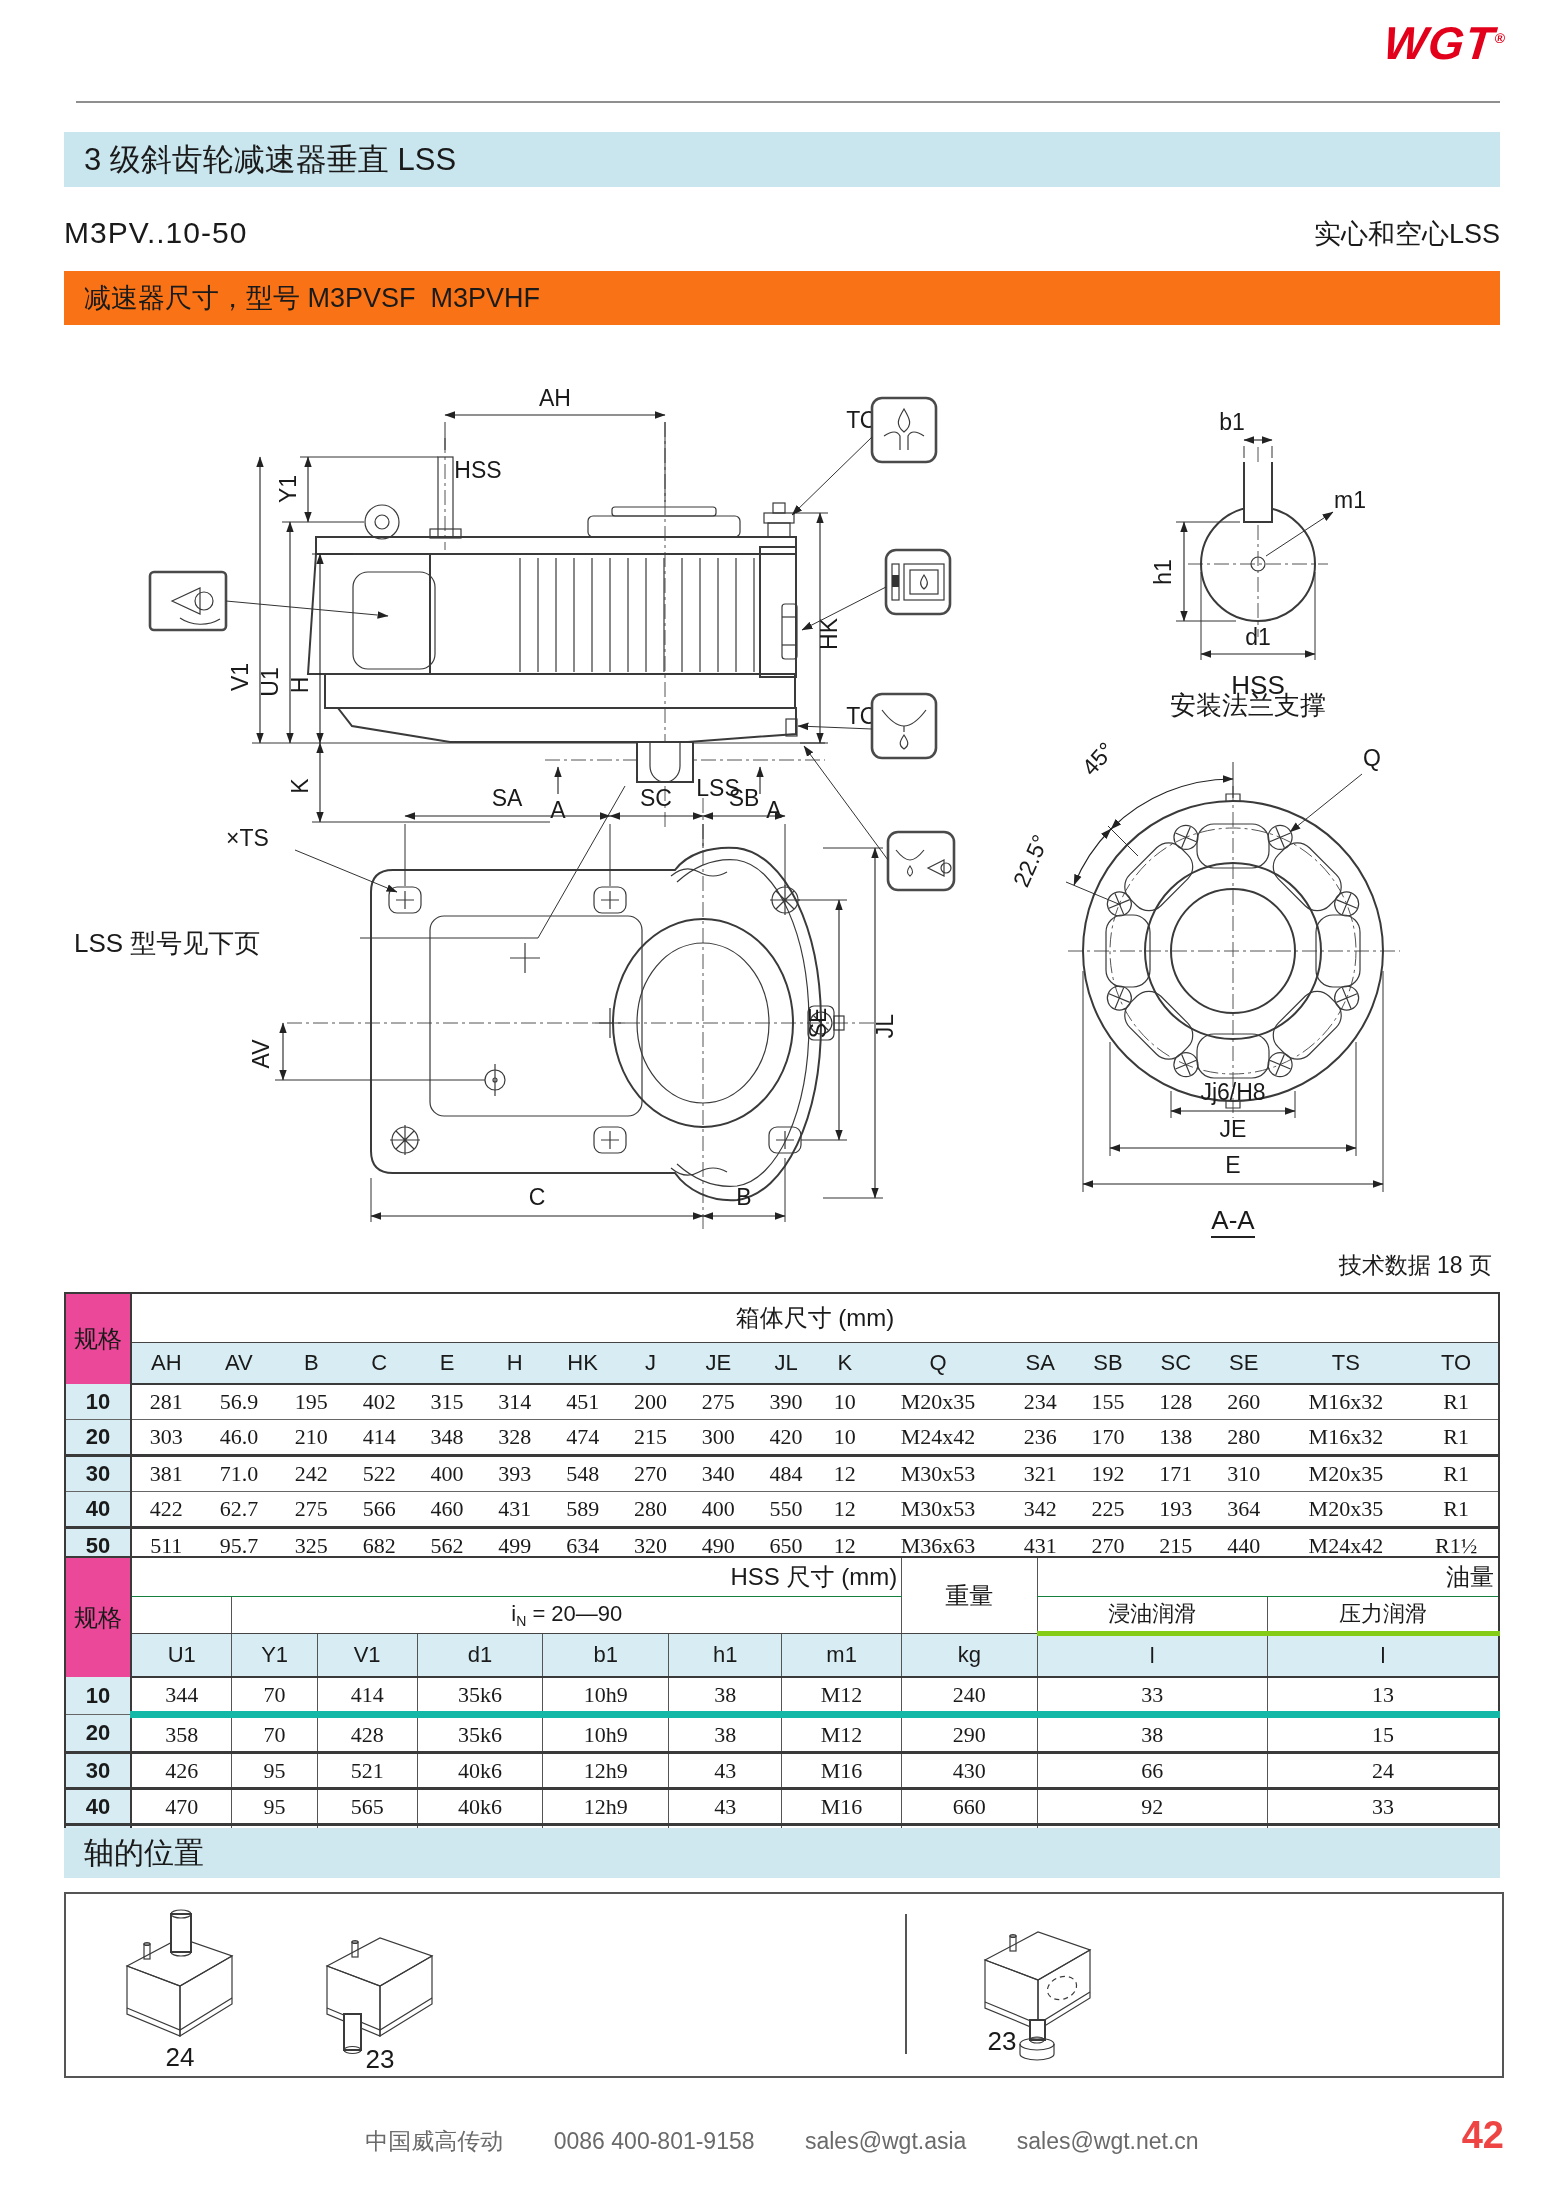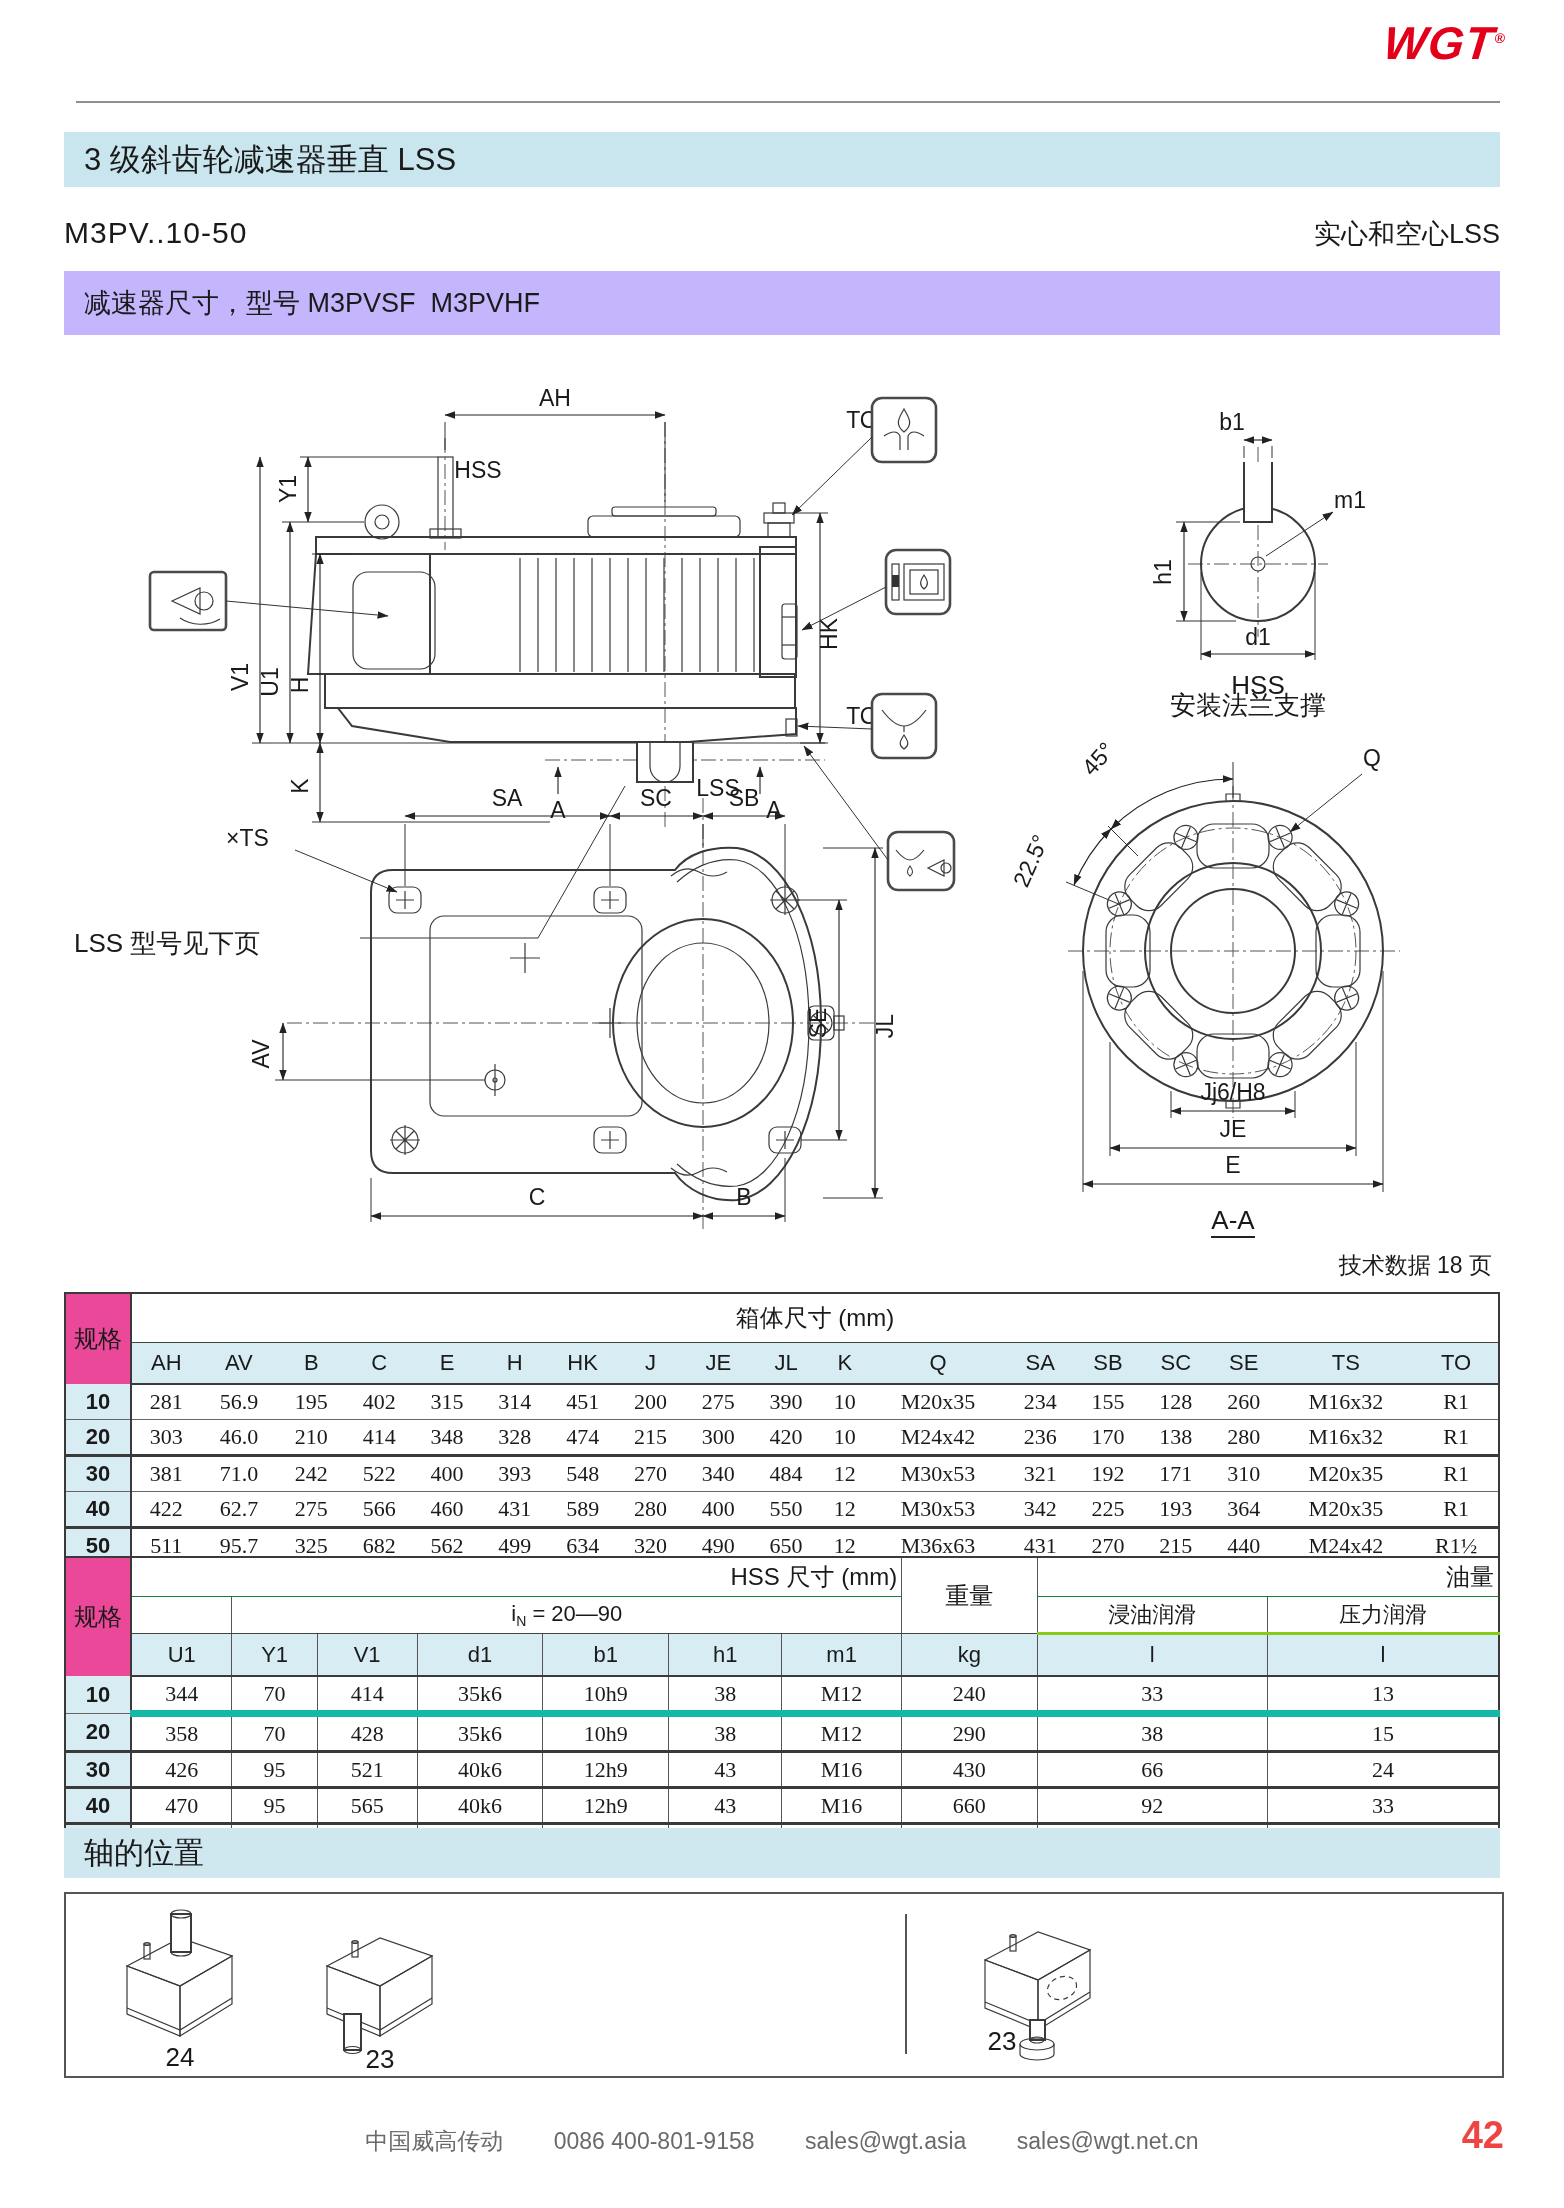--- a/index.html
+++ b/index.html
@@ -4,21 +4,21 @@
 <style>
   html,body{margin:0;padding:0;background:#fff;}
   body{width:1564px;height:2208px;position:relative;font-family:"Liberation Sans","DejaVu Sans",sans-serif;color:#1a1a1a;}
   .abs{position:absolute;}
   
   .logo{top:16px;right:58px;font-size:46px;font-weight:bold;font-style:italic;color:#e2001a;letter-spacing:1px;transform:skewX(-6deg);}
   .logo sup{font-size:14px;font-style:normal;}
   .rule{top:101px;left:76px;width:1424px;height:2px;background:#8f8f8f;}
   .banner{left:64px;width:1436px;background:#c9e5ee;display:flex;align-items:center;padding-left:20px;box-sizing:border-box;}
   .banner1{top:132px;height:55px;font-size:31px;}
-  .banner2{top:271px;height:64px;font-size:27px;background:#c4b5fd;white-space:pre;padding-left:20px;}
+  .banner2{top:271px;height:54px;font-size:27px;background:#f97316;white-space:pre;padding-left:20px;}
   .banner3{top:1828px;height:50px;font-size:30px;background:#cfe8f0;}
   .modelrow{top:216px;left:64px;width:1436px;display:flex;justify-content:space-between;align-items:baseline;}
   .model-range{font-size:30px;letter-spacing:1px;}
   .model-note{font-size:27px;}
   .technote{top:1250px;right:72px;font-size:23px;text-align:right;}
   
   table{border-collapse:collapse;table-layout:auto;width:1436px;background:#fff;}
   .tbl{left:64px;}
   .t1{top:1292px;}
   .t2{top:1556px;}
@@ -30,21 +30,21 @@
   .t1 .colrow th{font-size:22px;background:#d7edf3;border-bottom:2px solid #3a3a3a;height:36px;}
   .t1 tbody td{font-family:"Liberation Serif","DejaVu Serif",serif;font-size:22px;height:30px;border-bottom:1px solid #666;}
   .t1 tbody th.spec{border-bottom:1px solid #666;}
   .t1 tbody tr.gsep td,.t1 tbody tr.gsep th.spec{border-bottom:3px solid #3a3a3a;}
   .t1 tbody tr:last-child td,.t1 tbody tr:last-child th.spec{border-bottom:none;}
   
   .t2 th,.t2 td{border-left:1px solid #555;}
   .t2 th:first-child{border-left:none;}
   .t2 .ghead{font-size:24px;height:34px;border-bottom:1px solid #15803d;text-align:right;}
   .t2 .ratio{font-size:22px;height:32px;border-bottom:1px solid #444;}
-  .t2 .oilsub{font-size:22px;border-bottom:3px solid #84cc16;}
+  .t2 .oilsub{font-size:22px;border-bottom:5px solid #84cc16;}
   .t2 .wt{font-size:24px;border-bottom:1px solid #444;}
   .t2 .colrow th{font-size:22px;background:#d7edf3;border-bottom:2px solid #3a3a3a;height:36px;}
   .t2 tbody td{font-family:"Liberation Serif","DejaVu Serif",serif;font-size:22px;height:29px;border-bottom:7px solid #14b8a6;}
   .t2 tbody th.spec{border-bottom:1px solid #666;}
   .t2 tbody tr.gsep td,.t2 tbody tr.gsep th.spec{border-bottom:3px solid #3a3a3a;}
   .t2 tbody tr:last-child td,.t2 tbody tr:last-child th.spec{border-bottom:none;}
   sub{font-size:14px;}
   
   .shaftbox{top:1892px;left:64px;width:1436px;height:182px;border:2px solid #555;background:#fff;}
   .divider{top:1914px;left:905px;width:2px;height:140px;background:#555;}

